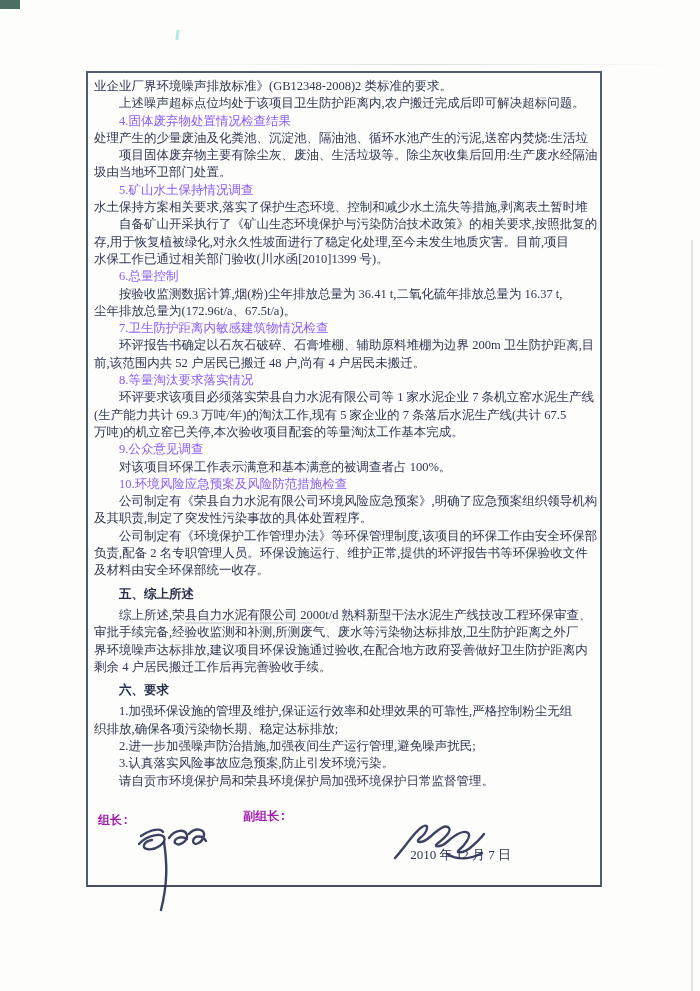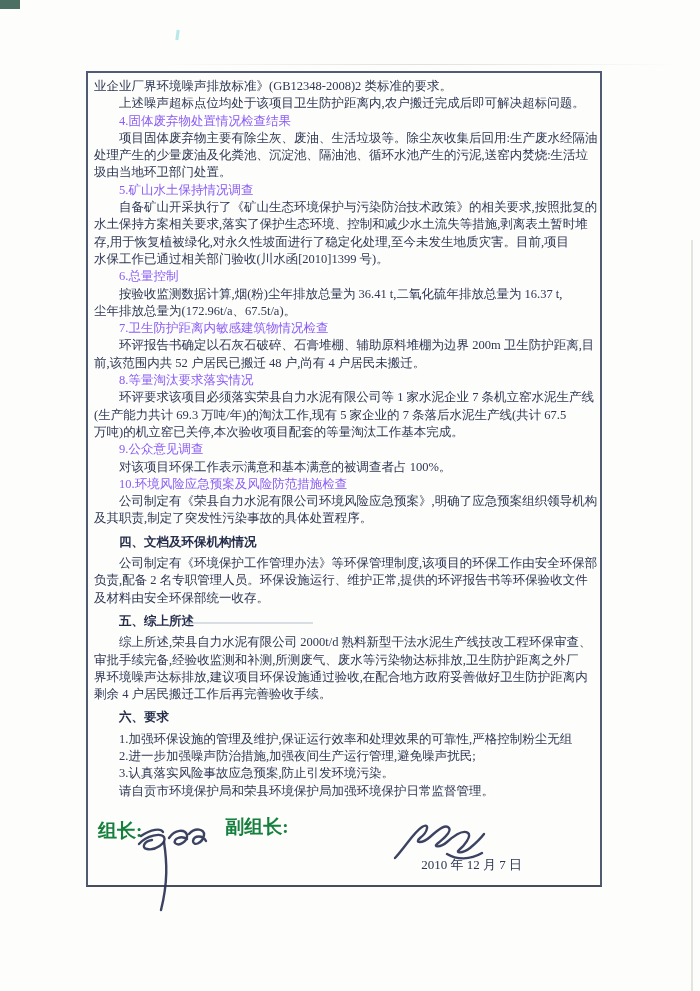--- a/index.html
+++ b/index.html
@@ -15,48 +15,49 @@
     overflow: hidden;
   }
   
   .content-box {
     position: absolute;
     left: 86px; top: 71px;
     width: 516px; height: 816px;
     box-sizing: border-box;
     border: 2px solid #525b74;
     border-bottom-color: #474d5c;
-    padding: 5px 12px 0 6px;
+    padding: 5px 23px 0 6px;
     background: transparent;
   }
   .line {
     font-size: 12.5px;
     line-height: 17.3px;
     color: #2e3754;
     letter-spacing: 0;
     white-space: nowrap;
   }
   .line.indent  { text-indent: 25px; font-family: Liberation Serif, serif; }
   .line.heading { text-indent: 25px; font-weight: normal; color: #8b5cf6; }
   .line.section { text-indent: 25px; font-weight: bold; color: #262e4c;
                   margin-top: 6px; margin-bottom: 4px; }
   .sig-row {
     display: flex;
     margin-top: 14px;
     height: 40px;
     align-items: flex-start;
   }
   .sig-label {
-    font-size: 19px;
+    font-size: 12px;
     font-weight: bold;
-    color: #15803d;
+    color: #a21caf;
     line-height: 18px;
+    font-family: Liberation Mono, monospace;
   }
   .sig-label.leader { margin-left: 4px; margin-top: 8px; }
-  .sig-label.deputy { margin-left: 83px; margin-top: 4px; }
+  .sig-label.deputy { margin-left: 114px; margin-top: 4px; }
   .date-row {
     text-align: right;
     padding-right: 66px;
     margin-top: 2px;
     font-size: 13px;
     color: #2c3452;
   }
   
   .sig-svg { position: absolute; z-index: 3; }
   .sig-svg path {
@@ -107,54 +108,54 @@
   <div class="cyan-speck"></div>
   <div class="top-scan-streak"></div>
   <div class="page-edge-shadow"></div>
   <div class="header-scratch"></div>
 
   <div class="content-box">
     <div id="doc-lines">
         <div class="line body">业企业厂界环境噪声排放标准》(GB12348-2008)2 类标准的要求。</div>
         <div class="line indent">上述噪声超标点位均处于该项目卫生防护距离内,农户搬迁完成后即可解决超标问题。</div>
         <div class="line heading">4.固体废弃物处置情况检查结果</div>
+        <div class="line body">处理产生的少量废油及化粪池、沉淀池、隔油池、循环水池产生的污泥,送窑内焚烧:生活垃</div>
         <div class="line indent">项目固体废弃物主要有除尘灰、废油、生活垃圾等。除尘灰收集后回用:生产废水经隔油</div>
-        <div class="line body">处理产生的少量废油及化粪池、沉淀池、隔油池、循环水池产生的污泥,送窑内焚烧:生活垃</div>
         <div class="line body">圾由当地环卫部门处置。</div>
         <div class="line heading">5.矿山水土保持情况调查</div>
+        <div class="line body">水土保持方案相关要求,落实了保护生态环境、控制和减少水土流失等措施,剥离表土暂时堆</div>
         <div class="line indent">自备矿山开采执行了《矿山生态环境保护与污染防治技术政策》的相关要求,按照批复的</div>
-        <div class="line body">水土保持方案相关要求,落实了保护生态环境、控制和减少水土流失等措施,剥离表土暂时堆</div>
         <div class="line body">存,用于恢复植被绿化,对永久性坡面进行了稳定化处理,至今未发生地质灾害。目前,项目</div>
         <div class="line body">水保工作已通过相关部门验收(川水函[2010]1399 号)。</div>
         <div class="line heading">6.总量控制</div>
         <div class="line indent">按验收监测数据计算,烟(粉)尘年排放总量为 36.41 t,二氧化硫年排放总量为 16.37 t,</div>
         <div class="line body">尘年排放总量为(172.96t/a、67.5t/a)。</div>
         <div class="line heading">7.卫生防护距离内敏感建筑物情况检查</div>
         <div class="line indent">环评报告书确定以石灰石破碎、石膏堆棚、辅助原料堆棚为边界 200m 卫生防护距离,目</div>
         <div class="line body">前,该范围内共 52 户居民已搬迁 48 户,尚有 4 户居民未搬迁。</div>
         <div class="line heading">8.等量淘汰要求落实情况</div>
         <div class="line indent">环评要求该项目必须落实荣县自力水泥有限公司等 1 家水泥企业 7 条机立窑水泥生产线</div>
         <div class="line body">(生产能力共计 69.3 万吨/年)的淘汰工作,现有 5 家企业的 7 条落后水泥生产线(共计 67.5</div>
         <div class="line body">万吨)的机立窑已关停,本次验收项目配套的等量淘汰工作基本完成。</div>
         <div class="line heading">9.公众意见调查</div>
         <div class="line indent">对该项目环保工作表示满意和基本满意的被调查者占 100%。</div>
         <div class="line heading">10.环境风险应急预案及风险防范措施检查</div>
         <div class="line indent">公司制定有《荣县自力水泥有限公司环境风险应急预案》,明确了应急预案组织领导机构</div>
         <div class="line body">及其职责,制定了突发性污染事故的具体处置程序。</div>
-        <div class="line section">四、文档及环保机构情况</div>
         <div class="line indent">公司制定有《环境保护工作管理办法》等环保管理制度,该项目的环保工作由安全环保部</div>
         <div class="line body">负责,配备 2 名专职管理人员。环保设施运行、维护正常,提供的环评报告书等环保验收文件</div>
         <div class="line body">及材料由安全环保部统一收存。</div>
         <div class="line section">五、综上所述</div>
         <div class="line indent">综上所述,荣县自力水泥有限公司 2000t/d 熟料新型干法水泥生产线技改工程环保审查、</div>
         <div class="line body">审批手续完备,经验收监测和补测,所测废气、废水等污染物达标排放,卫生防护距离之外厂</div>
         <div class="line body">界环境噪声达标排放,建议项目环保设施通过验收,在配合地方政府妥善做好卫生防护距离内</div>
         <div class="line body">剩余 4 户居民搬迁工作后再完善验收手续。</div>
         <div class="line section">六、要求</div>
         <div class="line indent">1.加强环保设施的管理及维护,保证运行效率和处理效果的可靠性,严格控制粉尘无组</div>
+        <div class="line body">织排放,确保各项污染物长期、稳定达标排放;</div>
         <div class="line indent">2.进一步加强噪声防治措施,加强夜间生产运行管理,避免噪声扰民;</div>
         <div class="line indent">3.认真落实风险事故应急预案,防止引发环境污染。</div>
         <div class="line indent">请自贡市环境保护局和荣县环境保护局加强环境保护日常监督管理。</div>
       </div>
 
     <div class="sig-row">
       <span class="sig-label leader">组长:</span>
       <span class="sig-label deputy">副组长:</span>
     </div>
 

